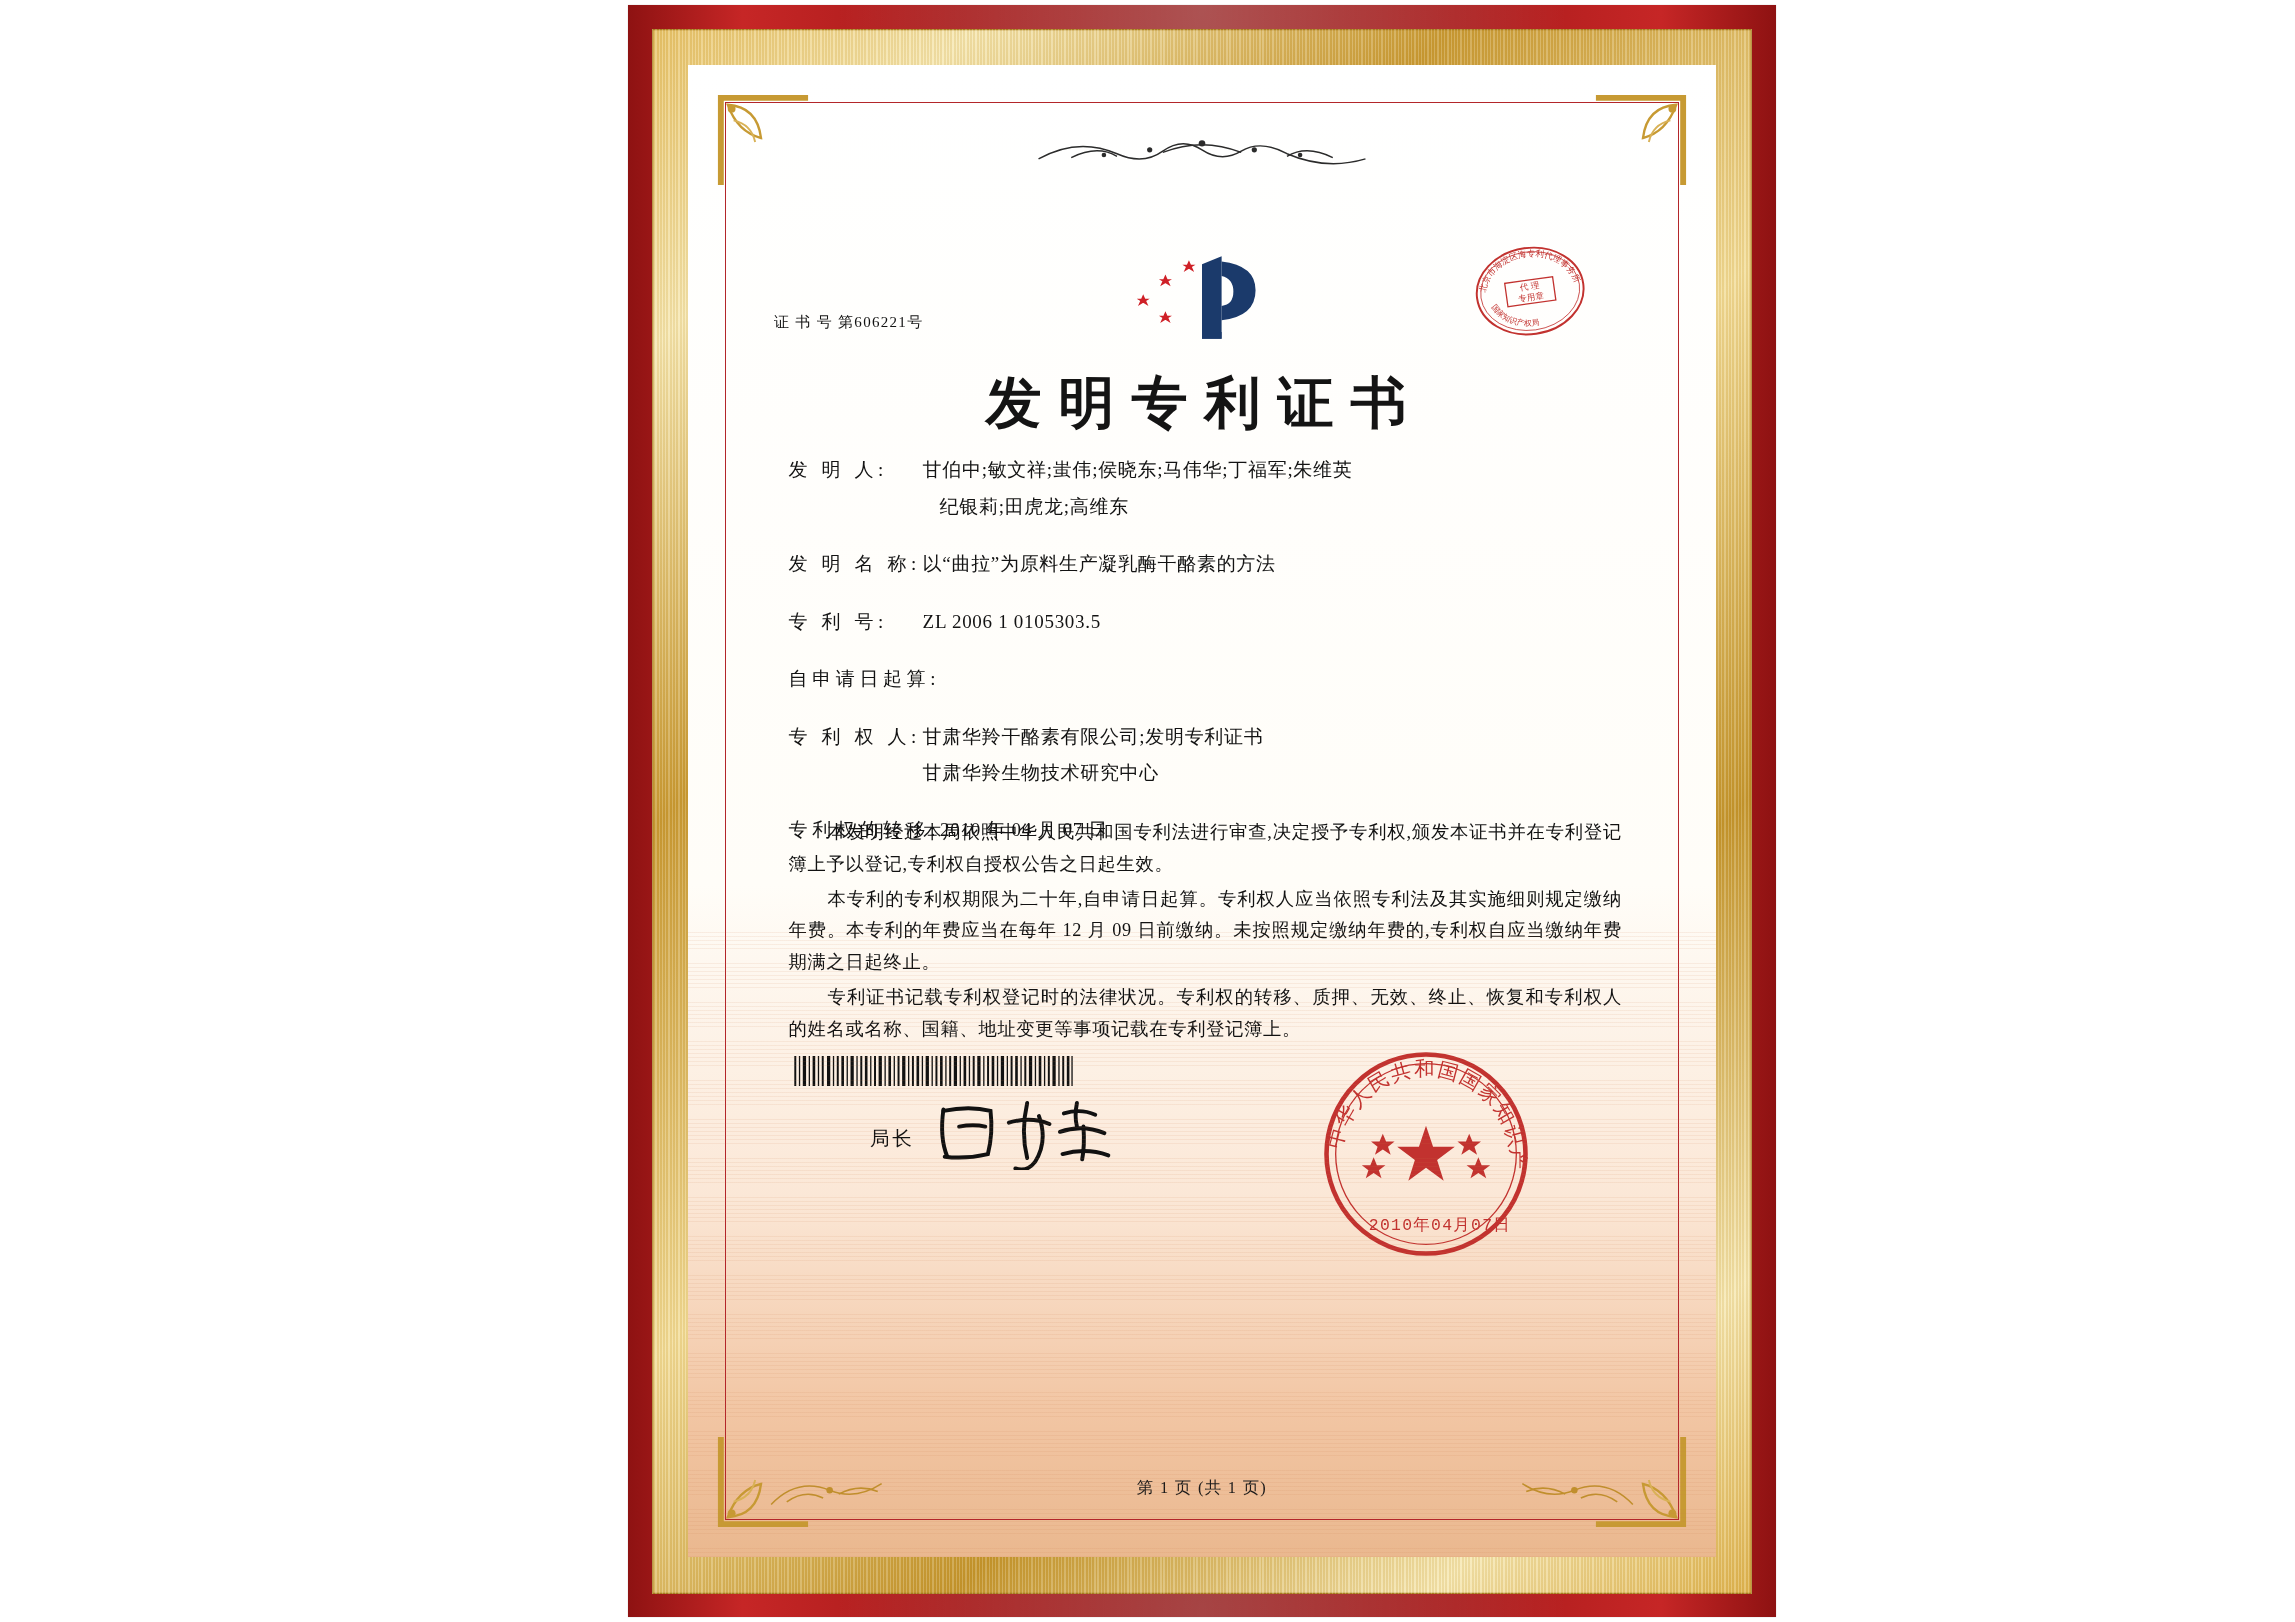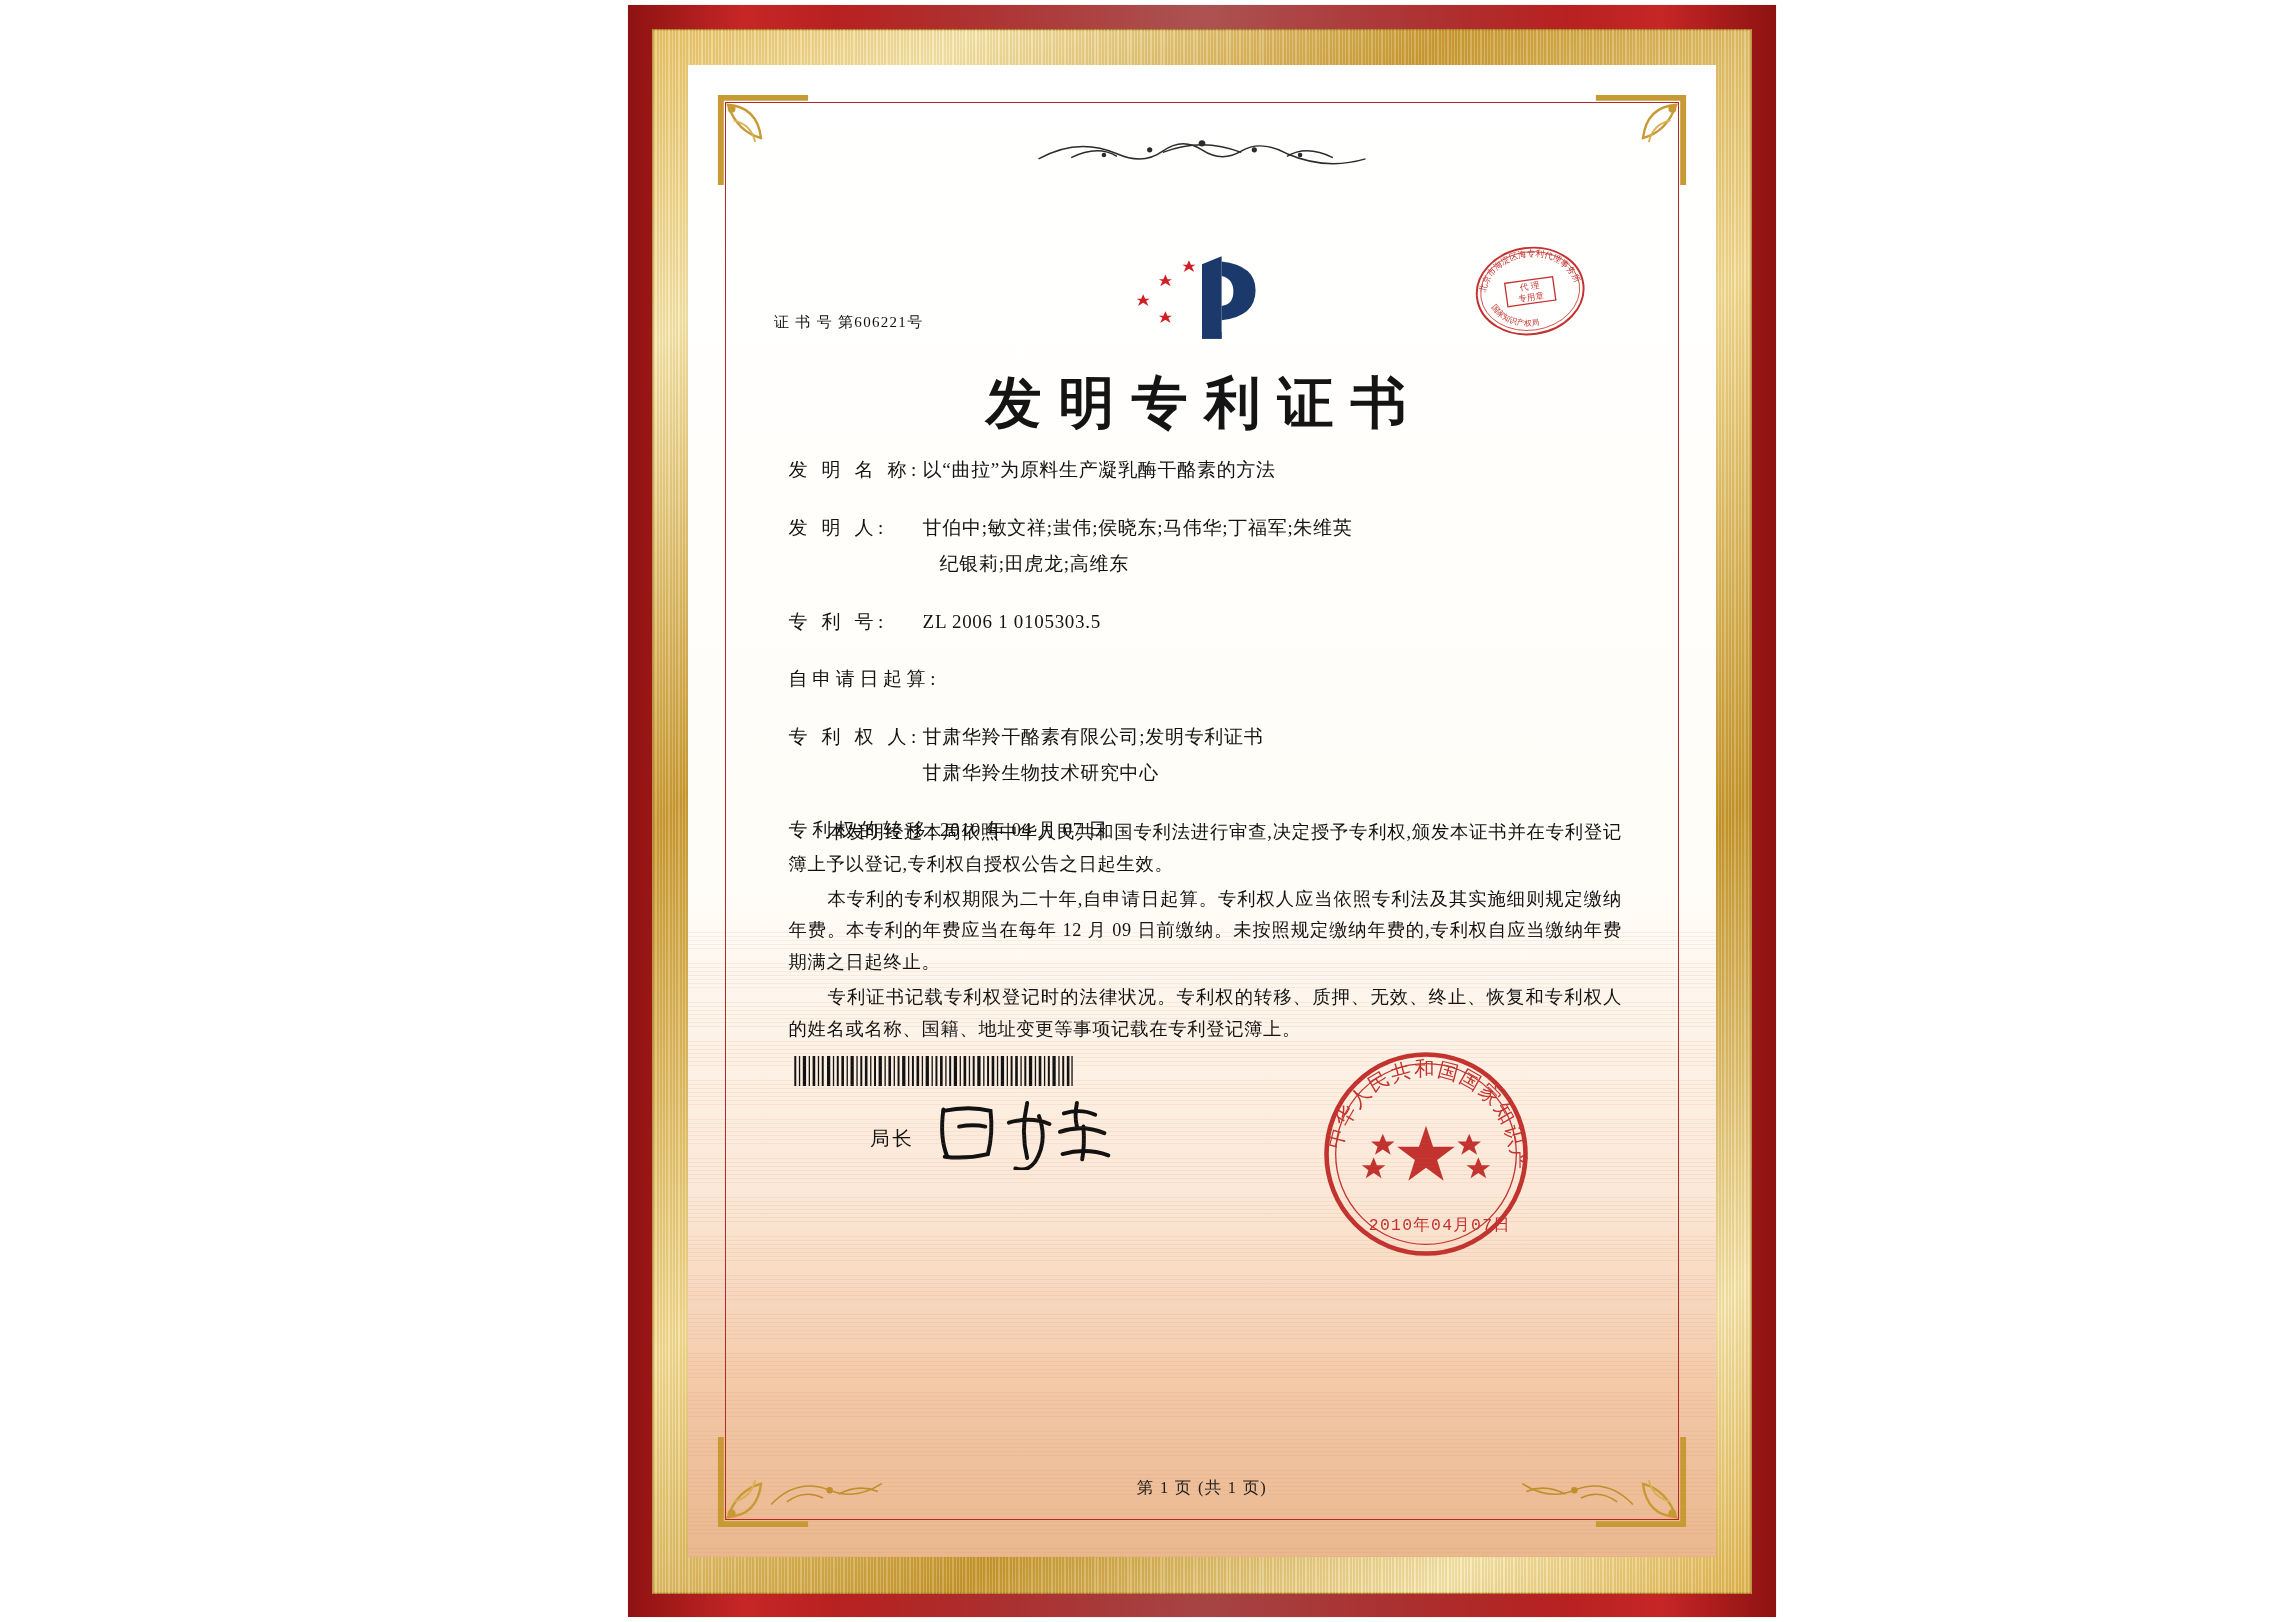--- a/index.html
+++ b/index.html
@@ -245,30 +245,30 @@
               <textPath href="#acurve2" startOffset="10%">国家知识产权局</textPath>
             </text>
           </svg>
         </div>
 
         <div class="title">发明专利证书</div>
 
         <div class="fields">
 
           <div class="frow">
-            <div class="flabel">发 明 名 称:</div>
-            <div class="fvalue">以“曲拉”为原料生产凝乳酶干酪素的方法</div>
-          </div>
-
-          <div class="frow">
             <div class="flabel">发    明    人:</div>
             <div class="fvalue">
               <span>甘伯中;敏文祥;蚩伟;侯晓东;马伟华;丁福军;朱维英</span>
               <span class="l2">纪银莉;田虎龙;高维东</span>
             </div>
+          </div>
+
+          <div class="frow">
+            <div class="flabel">发 明 名 称:</div>
+            <div class="fvalue">以“曲拉”为原料生产凝乳酶干酪素的方法</div>
           </div>
 
           <div class="frow">
             <div class="flabel">专    利    号:</div>
             <div class="fvalue">ZL 2006 1 0105303.5</div>
           </div>
 
           <div class="frow">
             <div class="flabel">自申请日起算:</div>
           </div>

